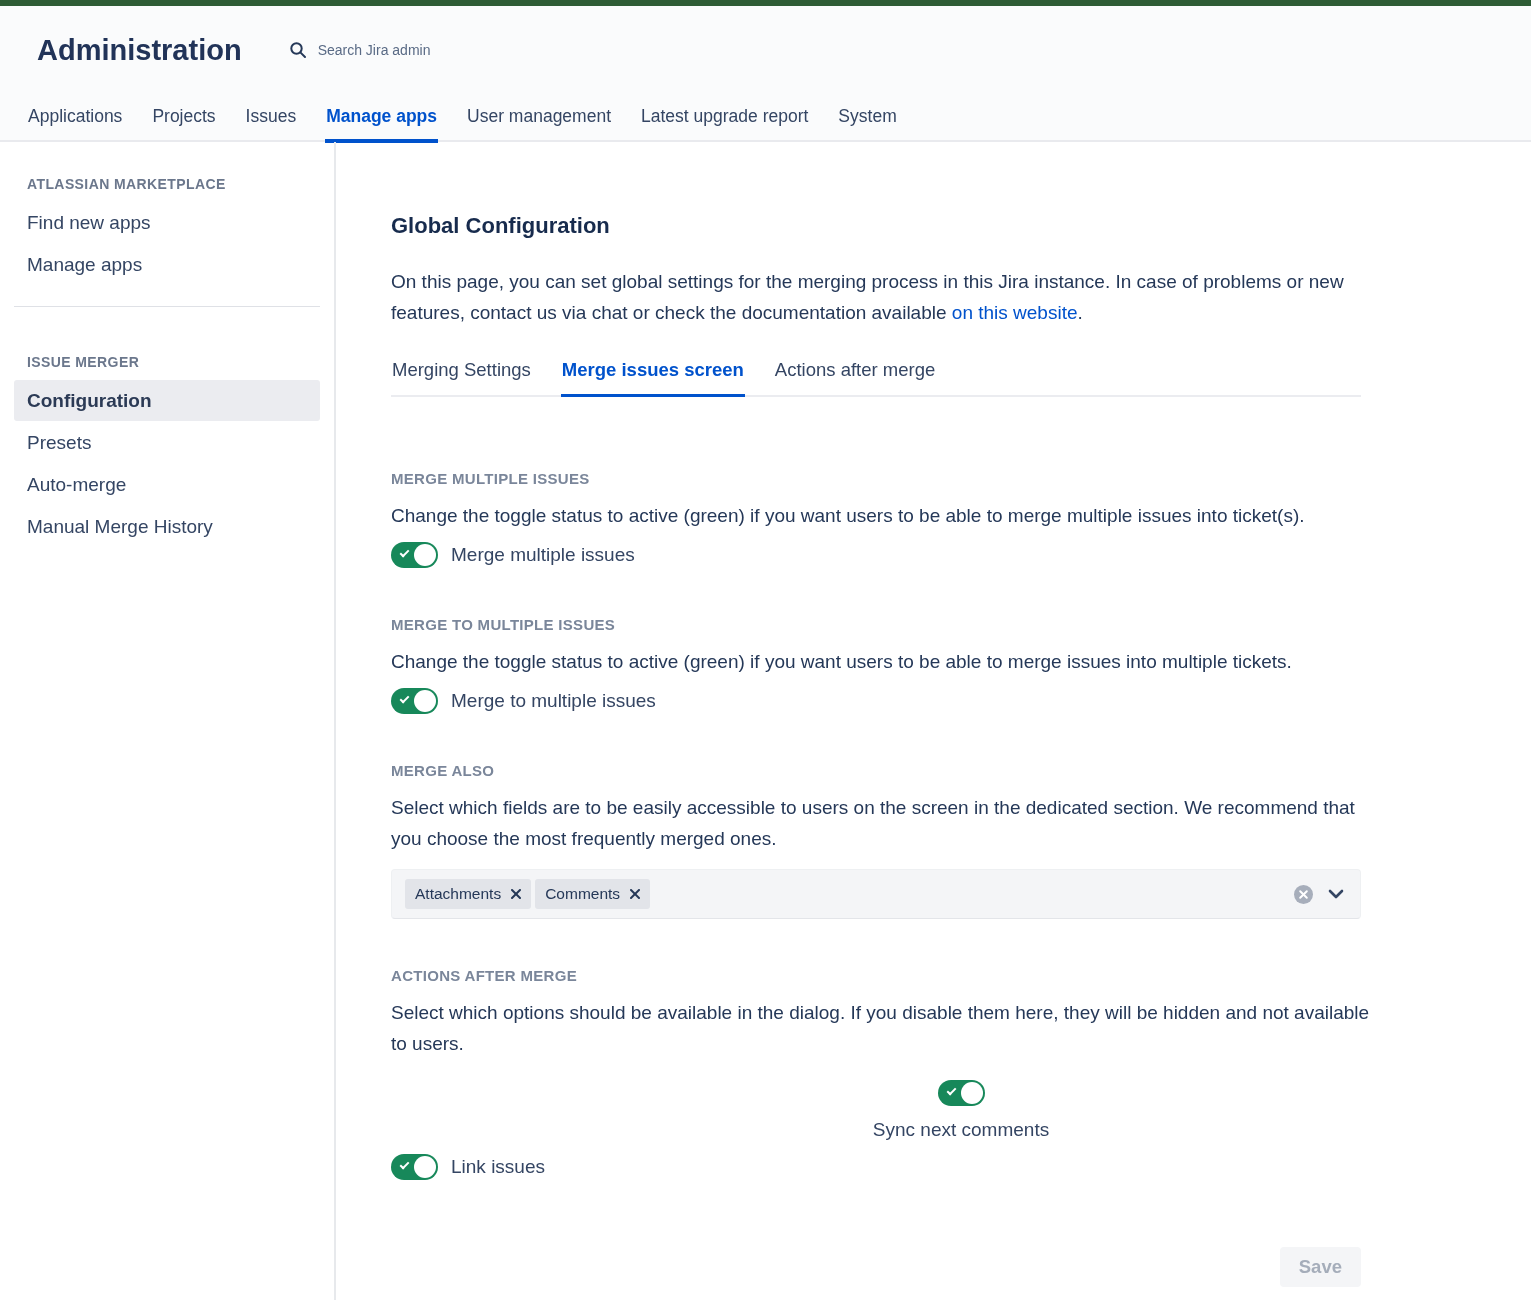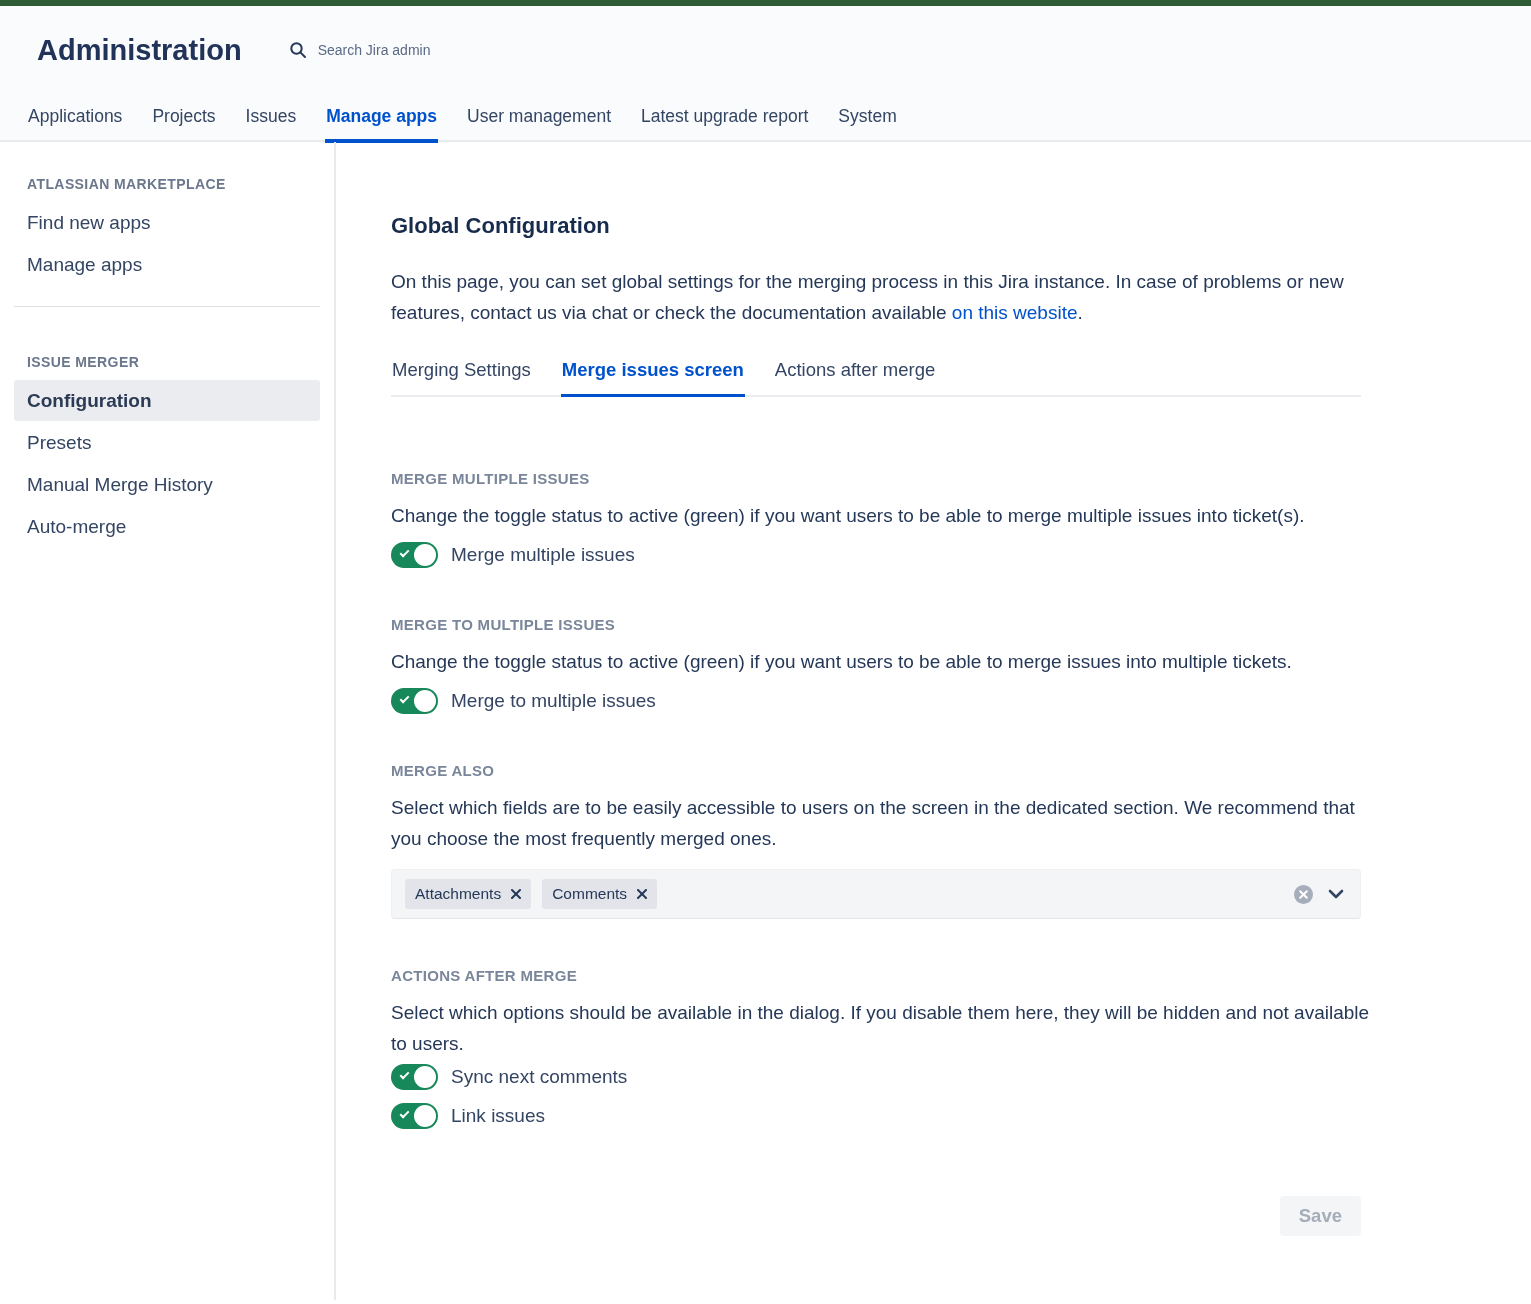--- a/index.html
+++ b/index.html
@@ -100,21 +100,21 @@
   }
   .toggle-label{font-size:19px;color:var(--slate);}
   
   .select-box{
     width:970px;height:50px;background:var(--field);border-radius:4px;
     border:1px solid #EEF0F2;border-bottom-color:#E3E5E9;
     display:flex;align-items:center;padding:0 16px 0 13px;margin-top:15px;
   }
   .tag{
     background:var(--tag);border-radius:3px;padding:6px 10px;
-    display:flex;align-items:center;gap:10px;margin-right:11px;
+    display:flex;align-items:center;gap:10px;margin-right:4px;
     font-size:15.5px;color:var(--para);
   }
   .tag .x{cursor:pointer;display:flex;align-items:center;}
   .select-icons{margin-left:auto;display:flex;align-items:center;gap:15px;}
   .clear-circle{cursor:pointer;display:flex;}
   .chev{cursor:pointer;display:flex;}
   
   .save-row{width:970px;display:flex;justify-content:flex-end;margin-top:67px;}
   .save-btn{
     background:var(--field);color:var(--disabled);border:none;border-radius:4px;
@@ -153,22 +153,22 @@
 
 <div class="body-wrap">
   <div class="sidebar">
     <div class="side-title">ATLASSIAN MARKETPLACE</div>
     <div class="side-item">Find new apps</div>
     <div class="side-item">Manage apps</div>
     <hr class="side-divider">
     <div class="side-title">ISSUE MERGER</div>
     <div class="side-item active">Configuration</div>
     <div class="side-item">Presets</div>
+    <div class="side-item">Auto-merge</div>
     <div class="side-item">Manual Merge History</div>
-    <div class="side-item">Auto-merge</div>
   </div>
 
   <div class="main">
     <h2 class="main-title">Global Configuration</h2>
 
     <p class="intro"><span>On this page, you can set global settings for the merging process in this Jira instance. In case of problems or new features, contact us via chat or check the documentation available </span><a>on this website</a><span>.</span></p>
 
     <div class="tabs">
       <div class="tab">Merging Settings</div>
       <div class="tab active">Merge issues screen</div>
@@ -227,21 +227,21 @@
         <span class="chev">
             <svg width="16" height="10" viewBox="0 0 16 10">
               <polyline points="2,2 8,8 14,2" fill="none" stroke="#344563" stroke-width="2.6" stroke-linecap="round" stroke-linejoin="round"></polyline>
             </svg>
           </span>
       </span>
     </div>
 
     <div class="sec-heading later">ACTIONS AFTER MERGE</div>
     <div class="sec-body">Select which options should be available in the dialog. If you disable them here, they will be hidden and not available to users.</div>
-    <div class="toggle-row" style="margin-top:5px;">
+    <div class="toggle-row" style="margin-top:21px;flex-direction:column;">
       <span class="toggle">
           <span class="check"></span>
           <span class="knob"></span>
         </span>
       <span class="toggle-label">Sync next comments</span>
     </div>
     <div class="toggle-row">
       <span class="toggle">
           <span class="check"></span>
           <span class="knob"></span>

